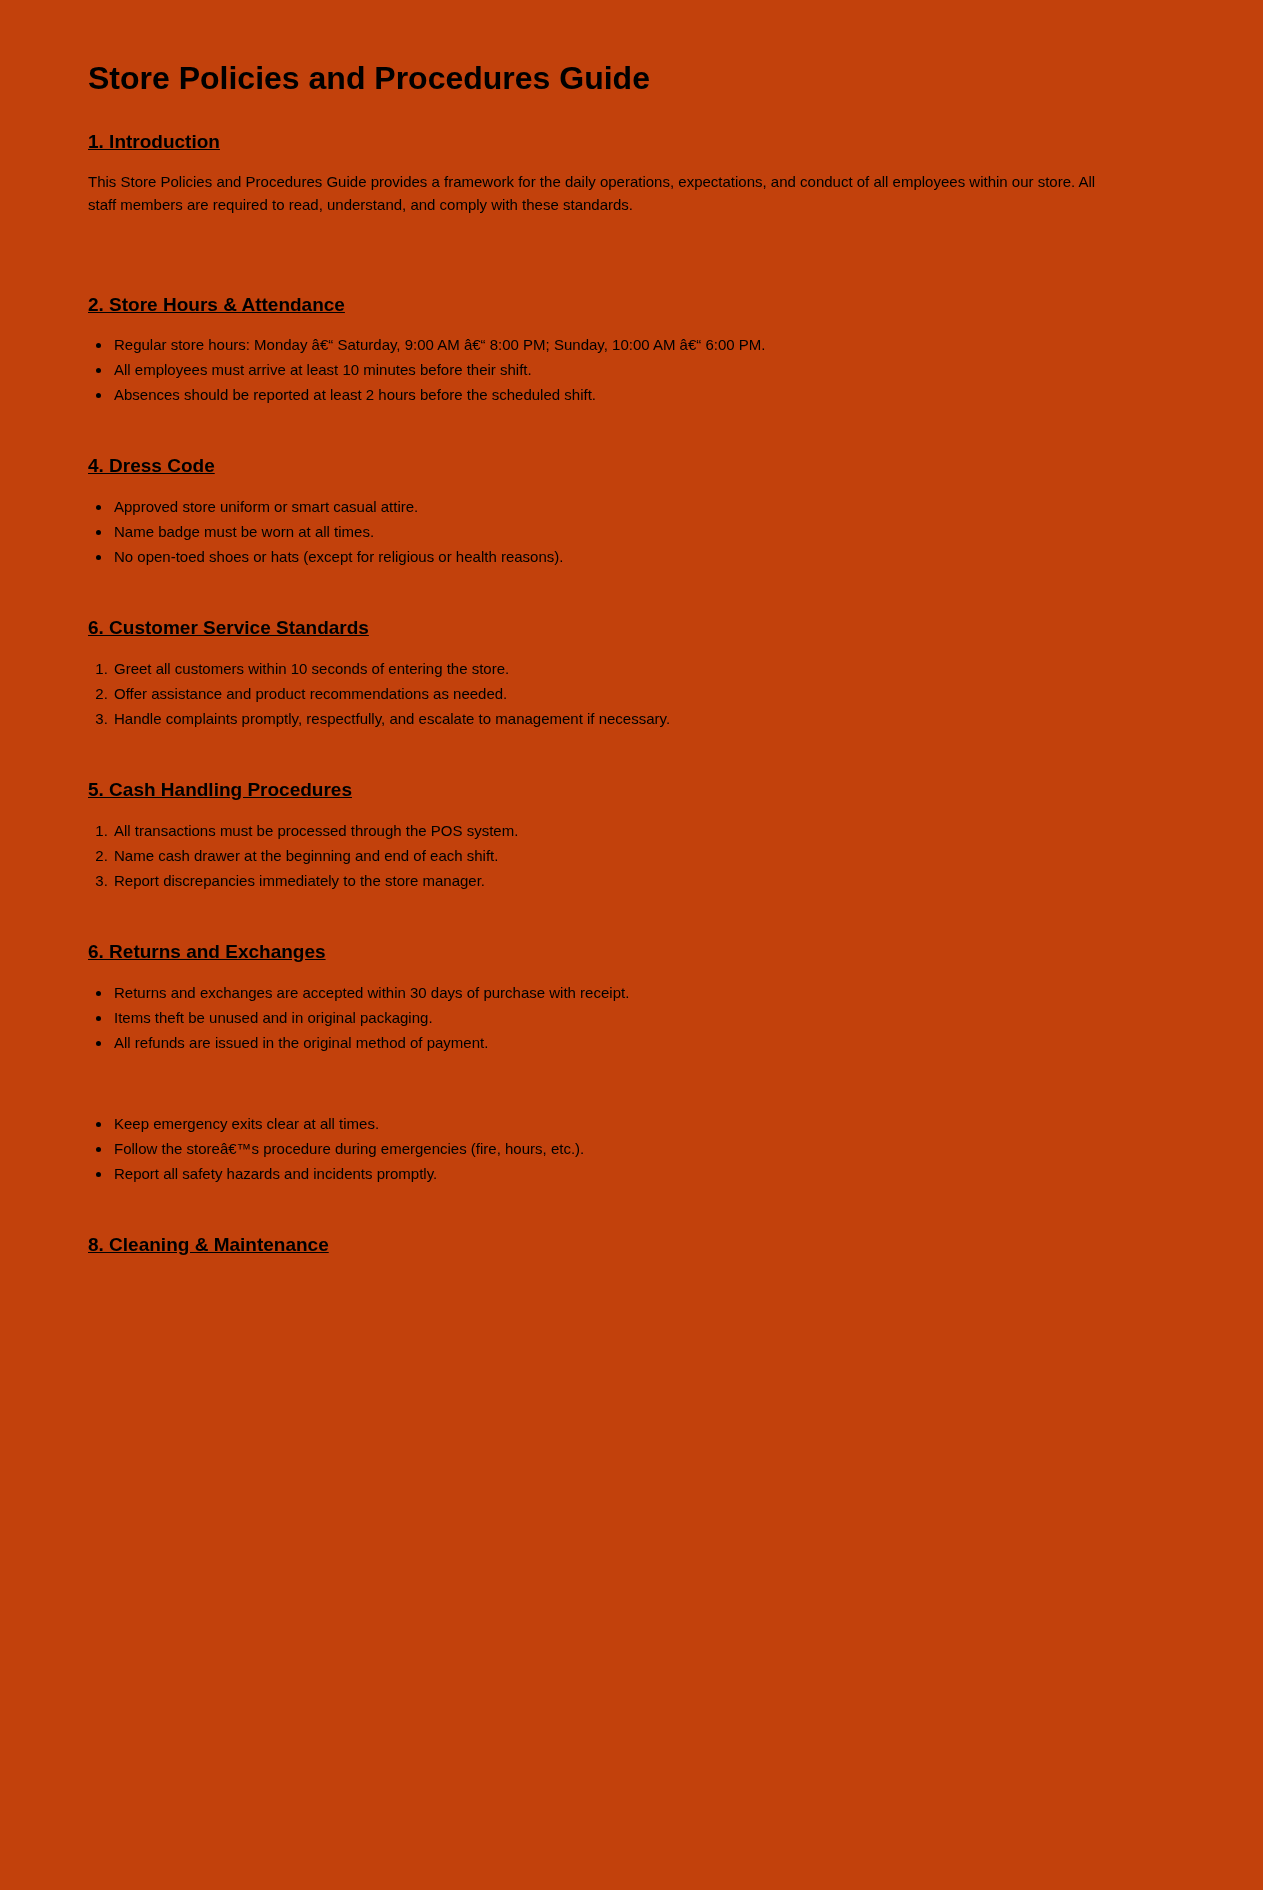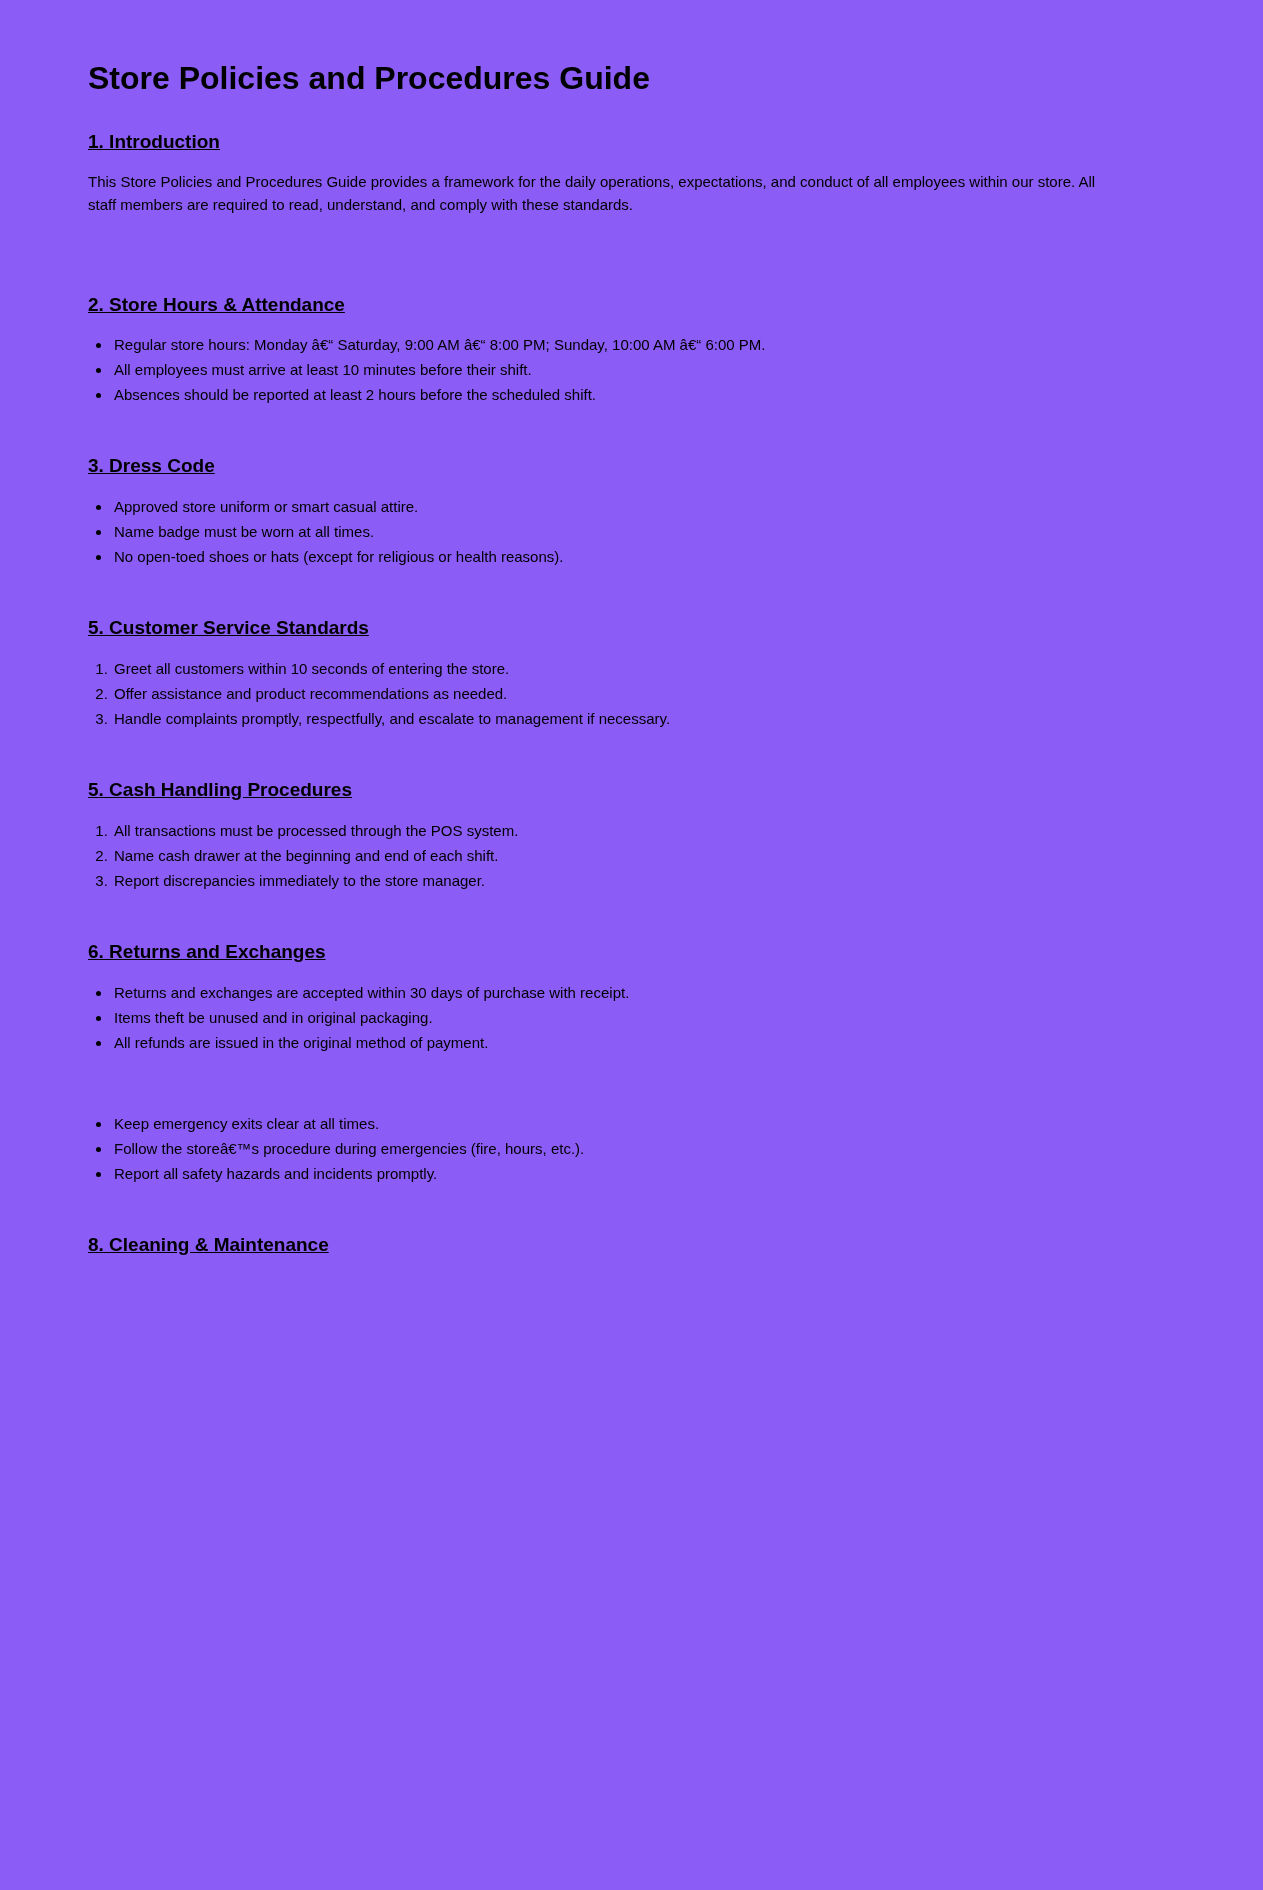--- a/index.html
+++ b/index.html
@@ -7,21 +7,21 @@
     margin: 0;
     padding: 0;
     background: #ffffff;
     color: #000000;
     font-family: "Liberation Sans", "DejaVu Sans", sans-serif;
   }
   .page {
     width: 1263px;
     min-height: 1890px;
     margin: 0 auto;
-    background: #8b5cf6;
+    background: #c2410c;
     padding: 60px 88px 40px 88px;
   }
   h1.doc-title {
     font-size: 32px;
     line-height: 1.15;
     font-weight: 700;
     margin: 0;
     letter-spacing: 0;
   }
   .section {
@@ -68,29 +68,29 @@
       </section>
       <section class="section">
         <h2 class="section-heading">2. Store Hours &amp; Attendance</h2>
         <ul class="section-list">
           <li class="list-item">Regular store hours: Monday â€“ Saturday, 9:00 AM â€“ 8:00 PM; Sunday, 10:00 AM â€“ 6:00 PM.</li>
           <li class="list-item">All employees must arrive at least 10 minutes before their shift.</li>
           <li class="list-item">Absences should be reported at least 2 hours before the scheduled shift.</li>
         </ul>
       </section>
       <section class="section">
-        <h2 class="section-heading">3. Dress Code</h2>
+        <h2 class="section-heading">4. Dress Code</h2>
         <ul class="section-list">
           <li class="list-item">Approved store uniform or smart casual attire.</li>
           <li class="list-item">Name badge must be worn at all times.</li>
           <li class="list-item">No open-toed shoes or hats (except for religious or health reasons).</li>
         </ul>
       </section>
       <section class="section">
-        <h2 class="section-heading">5. Customer Service Standards</h2>
+        <h2 class="section-heading">6. Customer Service Standards</h2>
         <ol class="section-list">
           <li class="list-item">Greet all customers within 10 seconds of entering the store.</li>
           <li class="list-item">Offer assistance and product recommendations as needed.</li>
           <li class="list-item">Handle complaints promptly, respectfully, and escalate to management if necessary.</li>
         </ol>
       </section>
       <section class="section">
         <h2 class="section-heading">5. Cash Handling Procedures</h2>
         <ol class="section-list">
           <li class="list-item">All transactions must be processed through the POS system.</li>

